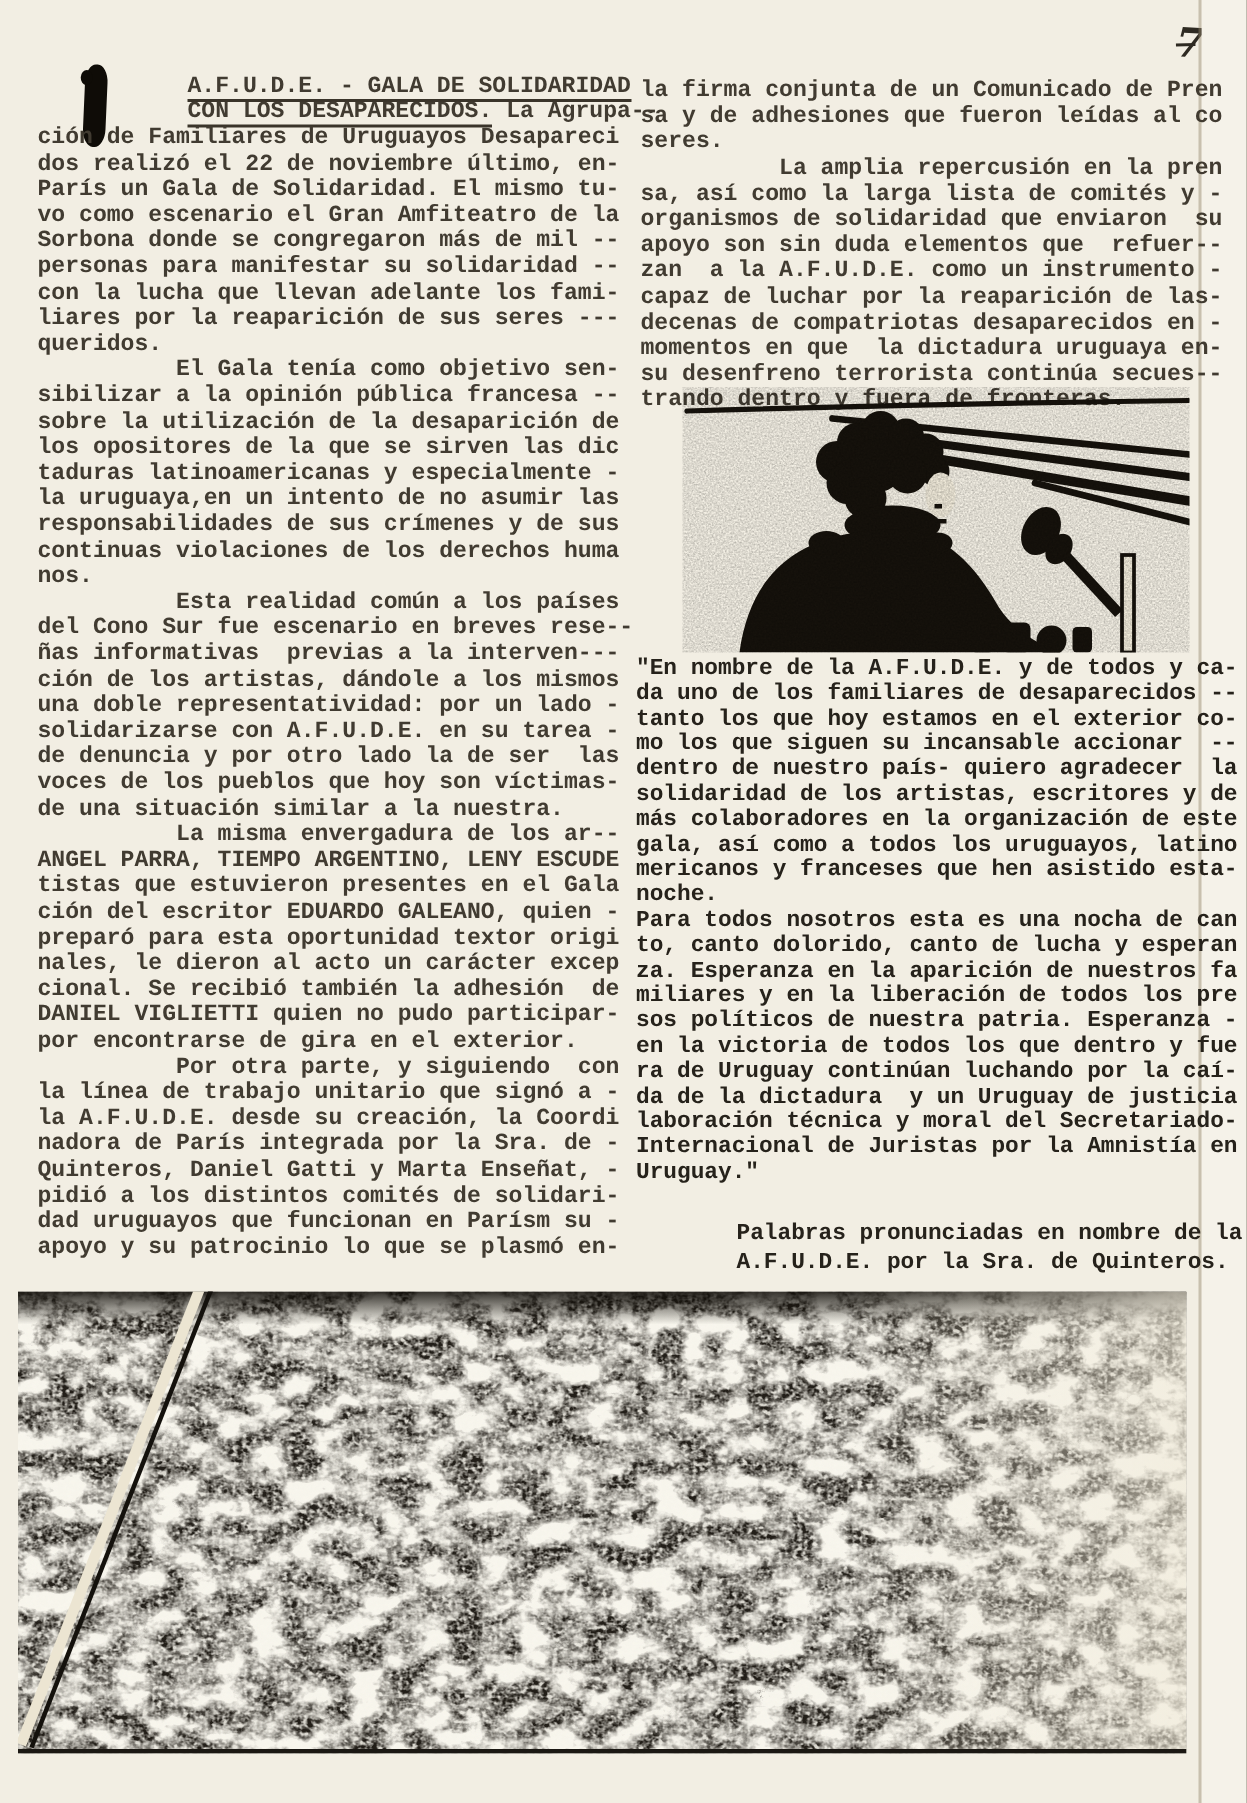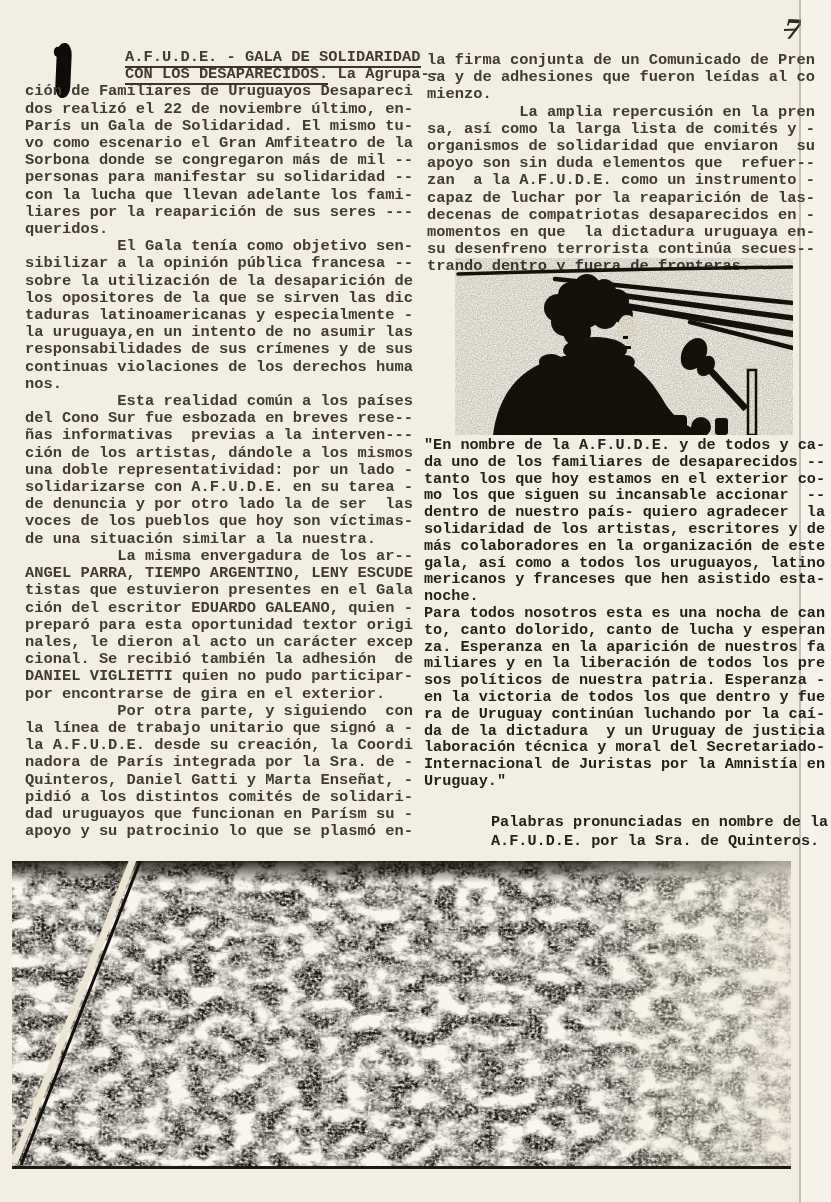--- a/index.html
+++ b/index.html
@@ -74,21 +74,21 @@
         <div class="tline">          El Gala tenía como objetivo sen-</div>
         <div class="tline">sibilizar a la opinión pública francesa --</div>
         <div class="tline">sobre la utilización de la desaparición de</div>
         <div class="tline">los opositores de la que se sirven las dic</div>
         <div class="tline">taduras latinoamericanas y especialmente -</div>
         <div class="tline">la uruguaya,en un intento de no asumir las</div>
         <div class="tline">responsabilidades de sus crímenes y de sus</div>
         <div class="tline">continuas violaciones de los derechos huma</div>
         <div class="tline">nos.</div>
         <div class="tline">          Esta realidad común a los países</div>
-        <div class="tline">del Cono Sur fue esbozada en breves rese--</div>
+        <div class="tline">del Cono Sur fue escenario en breves rese--</div>
         <div class="tline">ñas informativas  previas a la interven---</div>
         <div class="tline">ción de los artistas, dándole a los mismos</div>
         <div class="tline">una doble representatividad: por un lado -</div>
         <div class="tline">solidarizarse con A.F.U.D.E. en su tarea -</div>
         <div class="tline">de denuncia y por otro lado la de ser  las</div>
         <div class="tline">voces de los pueblos que hoy son víctimas-</div>
         <div class="tline">de una situación similar a la nuestra.</div>
         <div class="tline">          La misma envergadura de los ar--</div>
         <div class="tline">ANGEL PARRA, TIEMPO ARGENTINO, LENY ESCUDE</div>
         <div class="tline">tistas que estuvieron presentes en el Gala</div>
@@ -105,21 +105,21 @@
         <div class="tline">Quinteros, Daniel Gatti y Marta Enseñat, -</div>
         <div class="tline">pidió a los distintos comités de solidari-</div>
         <div class="tline">dad uruguayos que funcionan en Parísm su -</div>
         <div class="tline">apoyo y su patrocinio lo que se plasmó en-</div>
       </div>
   </div>
 
   <div class="right-col-top">
       <div class="tline">la firma conjunta de un Comunicado de Pren</div>
       <div class="tline">sa y de adhesiones que fueron leídas al co</div>
-      <div class="tline">mienzo.</div>
+      <div class="tline">seres.</div>
       <div class="tline">          La amplia repercusión en la pren</div>
       <div class="tline">sa, así como la larga lista de comités y -</div>
       <div class="tline">organismos de solidaridad que enviaron  su</div>
       <div class="tline">apoyo son sin duda elementos que  refuer--</div>
       <div class="tline">zan  a la A.F.U.D.E. como un instrumento -</div>
       <div class="tline">capaz de luchar por la reaparición de las-</div>
       <div class="tline">decenas de compatriotas desaparecidos en -</div>
       <div class="tline">momentos en que  la dictadura uruguaya en-</div>
       <div class="tline">su desenfreno terrorista continúa secues--</div>
       <div class="tline">trando dentro y fuera de fronteras.</div>

